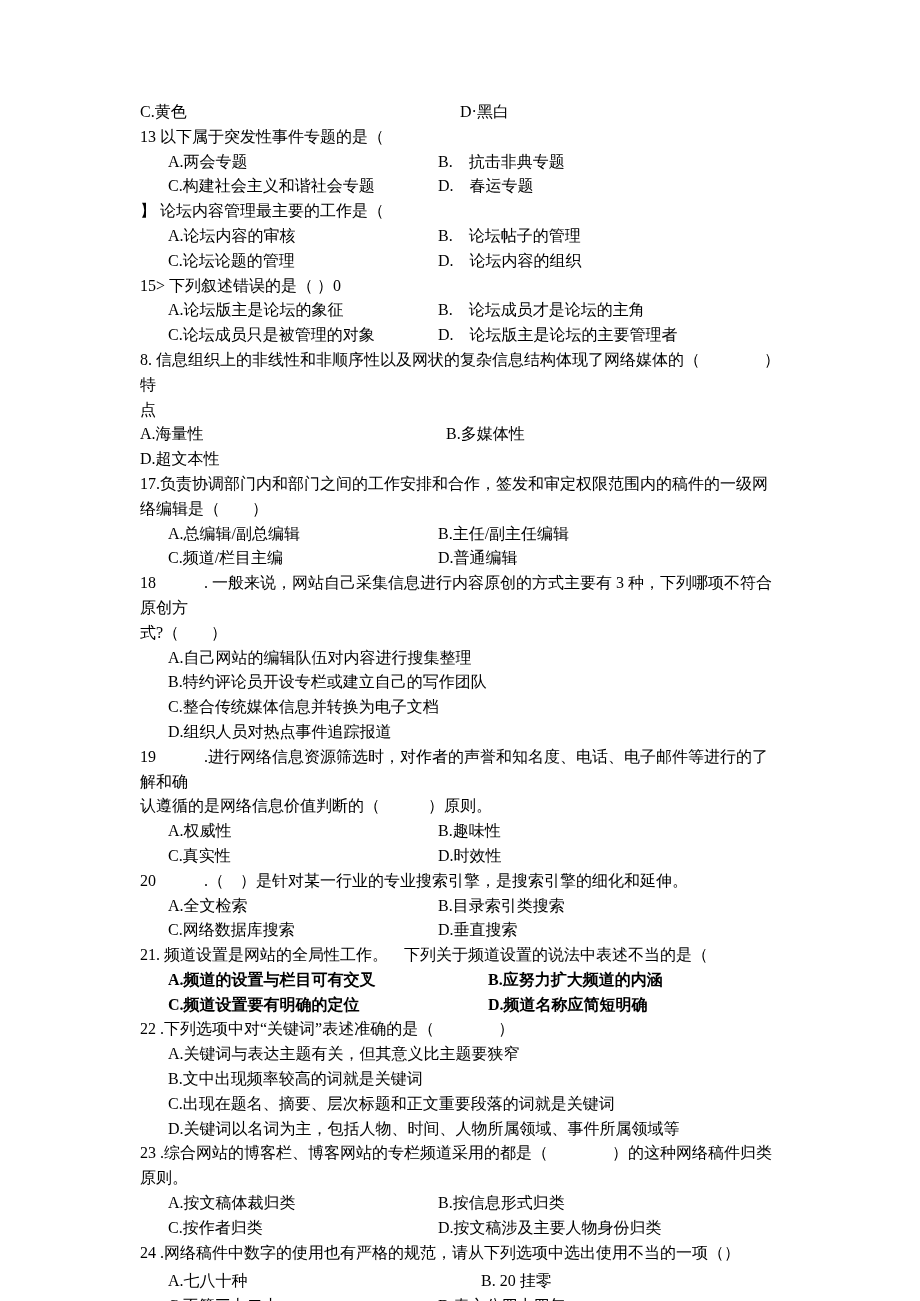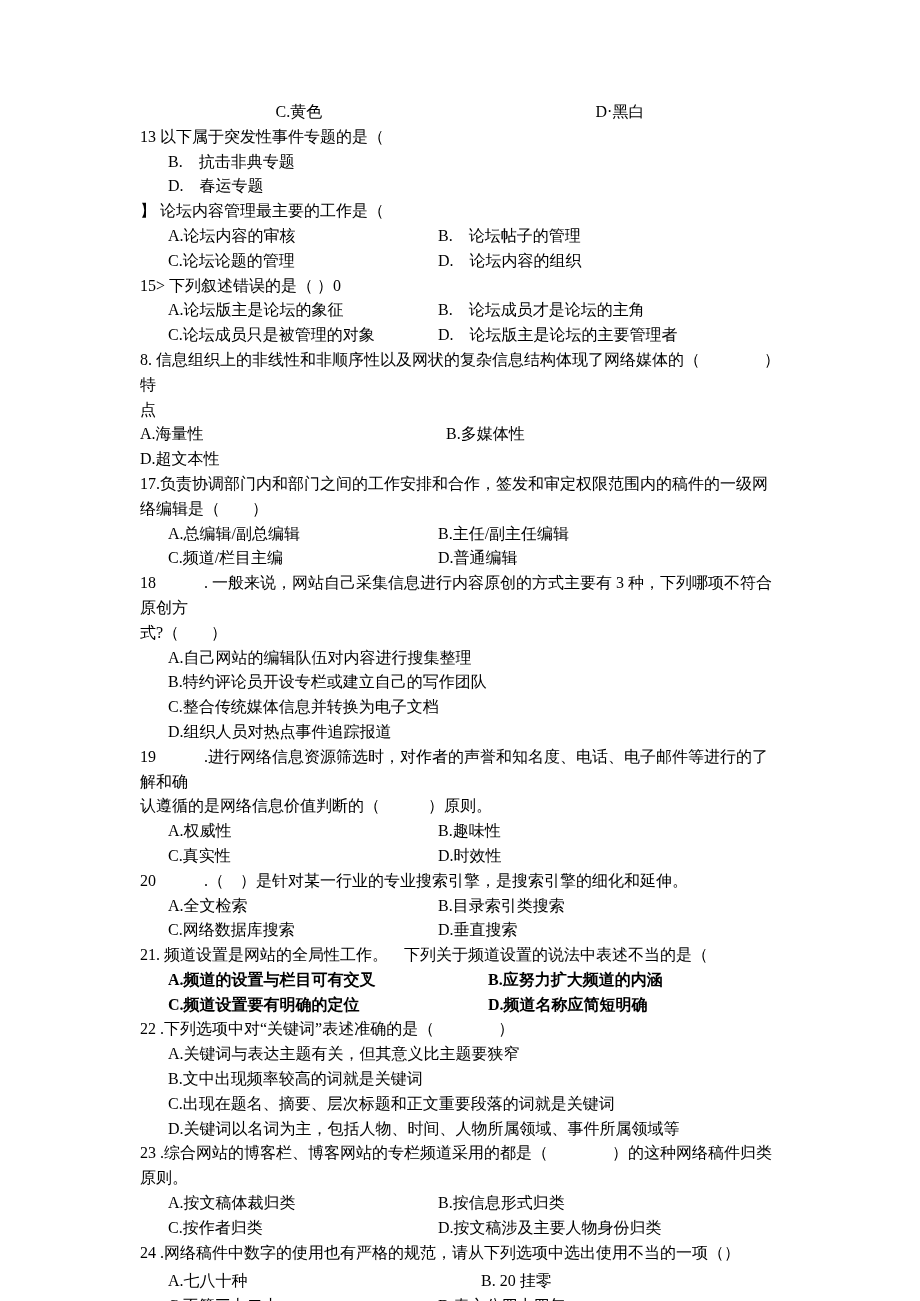--- a/index.html
+++ b/index.html
@@ -13,38 +13,40 @@
     padding: 100px 140px 60px 140px;
     box-sizing: border-box;
   }
   .row { display: flex; gap: 8px; }
   .q { margin-left: 0; }
   .opt-row { display: flex; margin-left: 28px; }
   .opt-row .c1 { width: 270px; }
   .opt-row .c2 { flex: 1; }
   .wide-row { display: flex; margin-left: 28px; font-weight: bold; }
   .wide-row .c1 { width: 320px; }
-  .firstline { display: flex; justify-content: center; }
+  .firstline { display: flex; }
   .firstline .left { width: 320px; margin-left: 0; }
   .ind { margin-left: 28px; }
   .noind { margin-left: 0; }
 </style>
 </head>
 <body>
 
 <div class="firstline">
   <div class="left">C.黄色</div>
   <div>D·黑白</div>
 </div>
 
 <div class="q">13  以下属于突发性事件专题的是（</div>
 <div class="opt-row">
+  <div class="c1">A.两会专题</div>
   <div class="c2">B.　抗击非典专题</div>
 </div>
 <div class="opt-row">
+  <div class="c1">C.构建社会主义和谐社会专题</div>
   <div class="c2">D.　春运专题</div>
 </div>
 
 <div class="q">】  论坛内容管理最主要的工作是（</div>
 <div class="opt-row">
   <div class="c1">A.论坛内容的审核</div>
   <div class="c2">B.　论坛帖子的管理</div>
 </div>
 <div class="opt-row">
   <div class="c1">C.论坛论题的管理</div>

